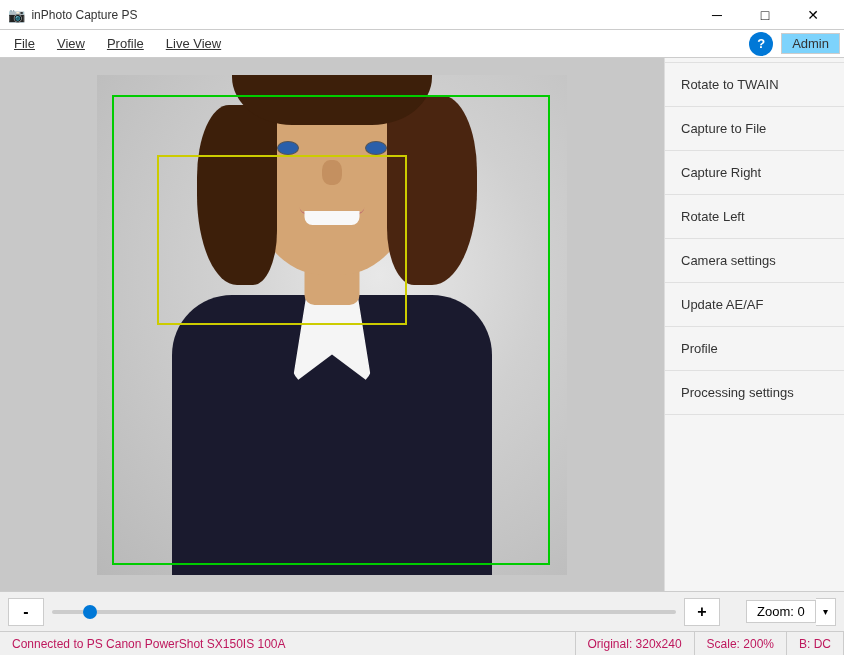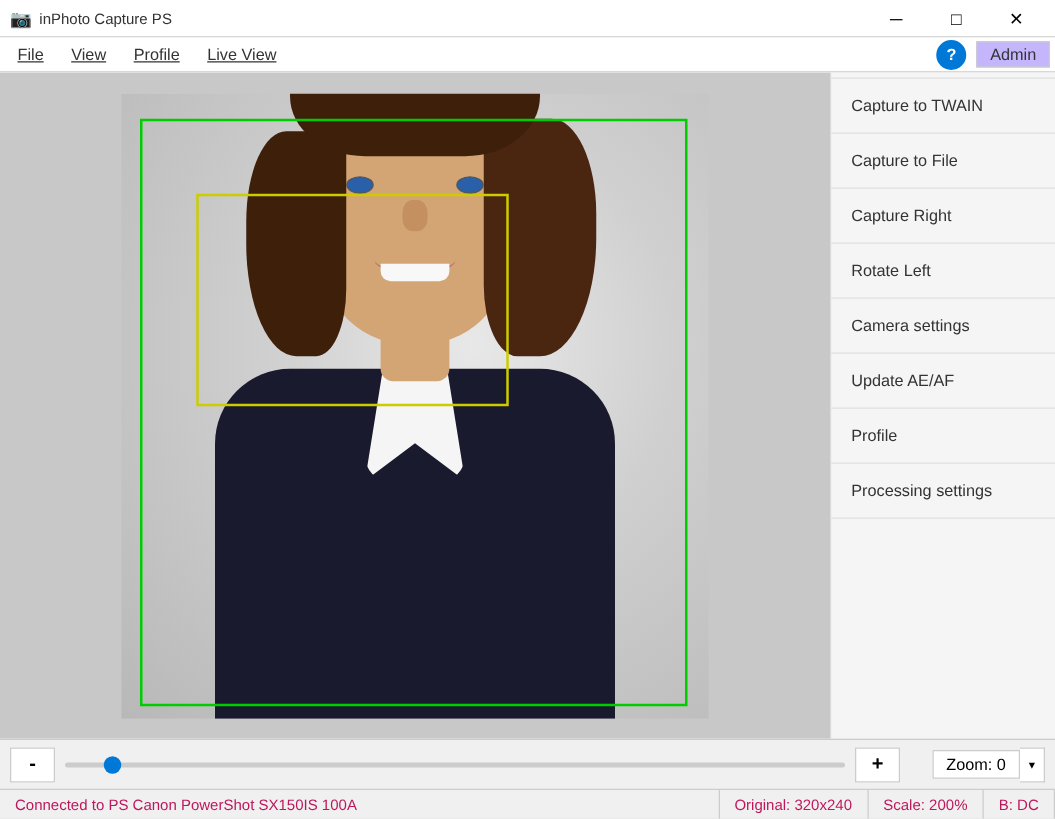--- a/index.html
+++ b/index.html
@@ -43,21 +43,21 @@
       text-decoration: underline;
     }
     #menu-right { display: flex; align-items: center; gap: 8px; }
     .help-btn {
       width: 24px; height: 24px; border-radius: 50%;
       background: #0078d7; color: white;
       border: none; cursor: pointer; font-size: 13px; font-weight: bold;
       display: flex; align-items: center; justify-content: center;
     }
     .admin-btn {
-      padding: 2px 10px; border: 1px solid #ccc; background: #c4b5fd;
+      padding: 2px 10px; border: 1px solid #ccc; background: #7dd3fc;
       cursor: pointer; font-size: 13px; color: #333;
     }
 
     
     #main-area {
       display: flex;
       flex: 1;
       background: #f0f0f0;
       overflow: hidden;
     }
@@ -412,21 +412,21 @@
         <div class="teeth"></div>
       </div>
 
       <div id="green-rect"></div>
 
       <div id="yellow-rect"></div>
     </div>
   </div>
 
   <div id="right-panel">
-    <button class="panel-btn">Capture to TWAIN</button>
+    <button class="panel-btn">Rotate to TWAIN</button>
     <button class="panel-btn">Capture to File</button>
     <button class="panel-btn">Capture Right</button>
     <button class="panel-btn">Rotate Left</button>
     <button class="panel-btn">Camera settings</button>
     <button class="panel-btn">Update AE/AF</button>
     <button class="panel-btn">Profile</button>
     <button class="panel-btn">Processing settings</button>
   </div>
 
 </div>

